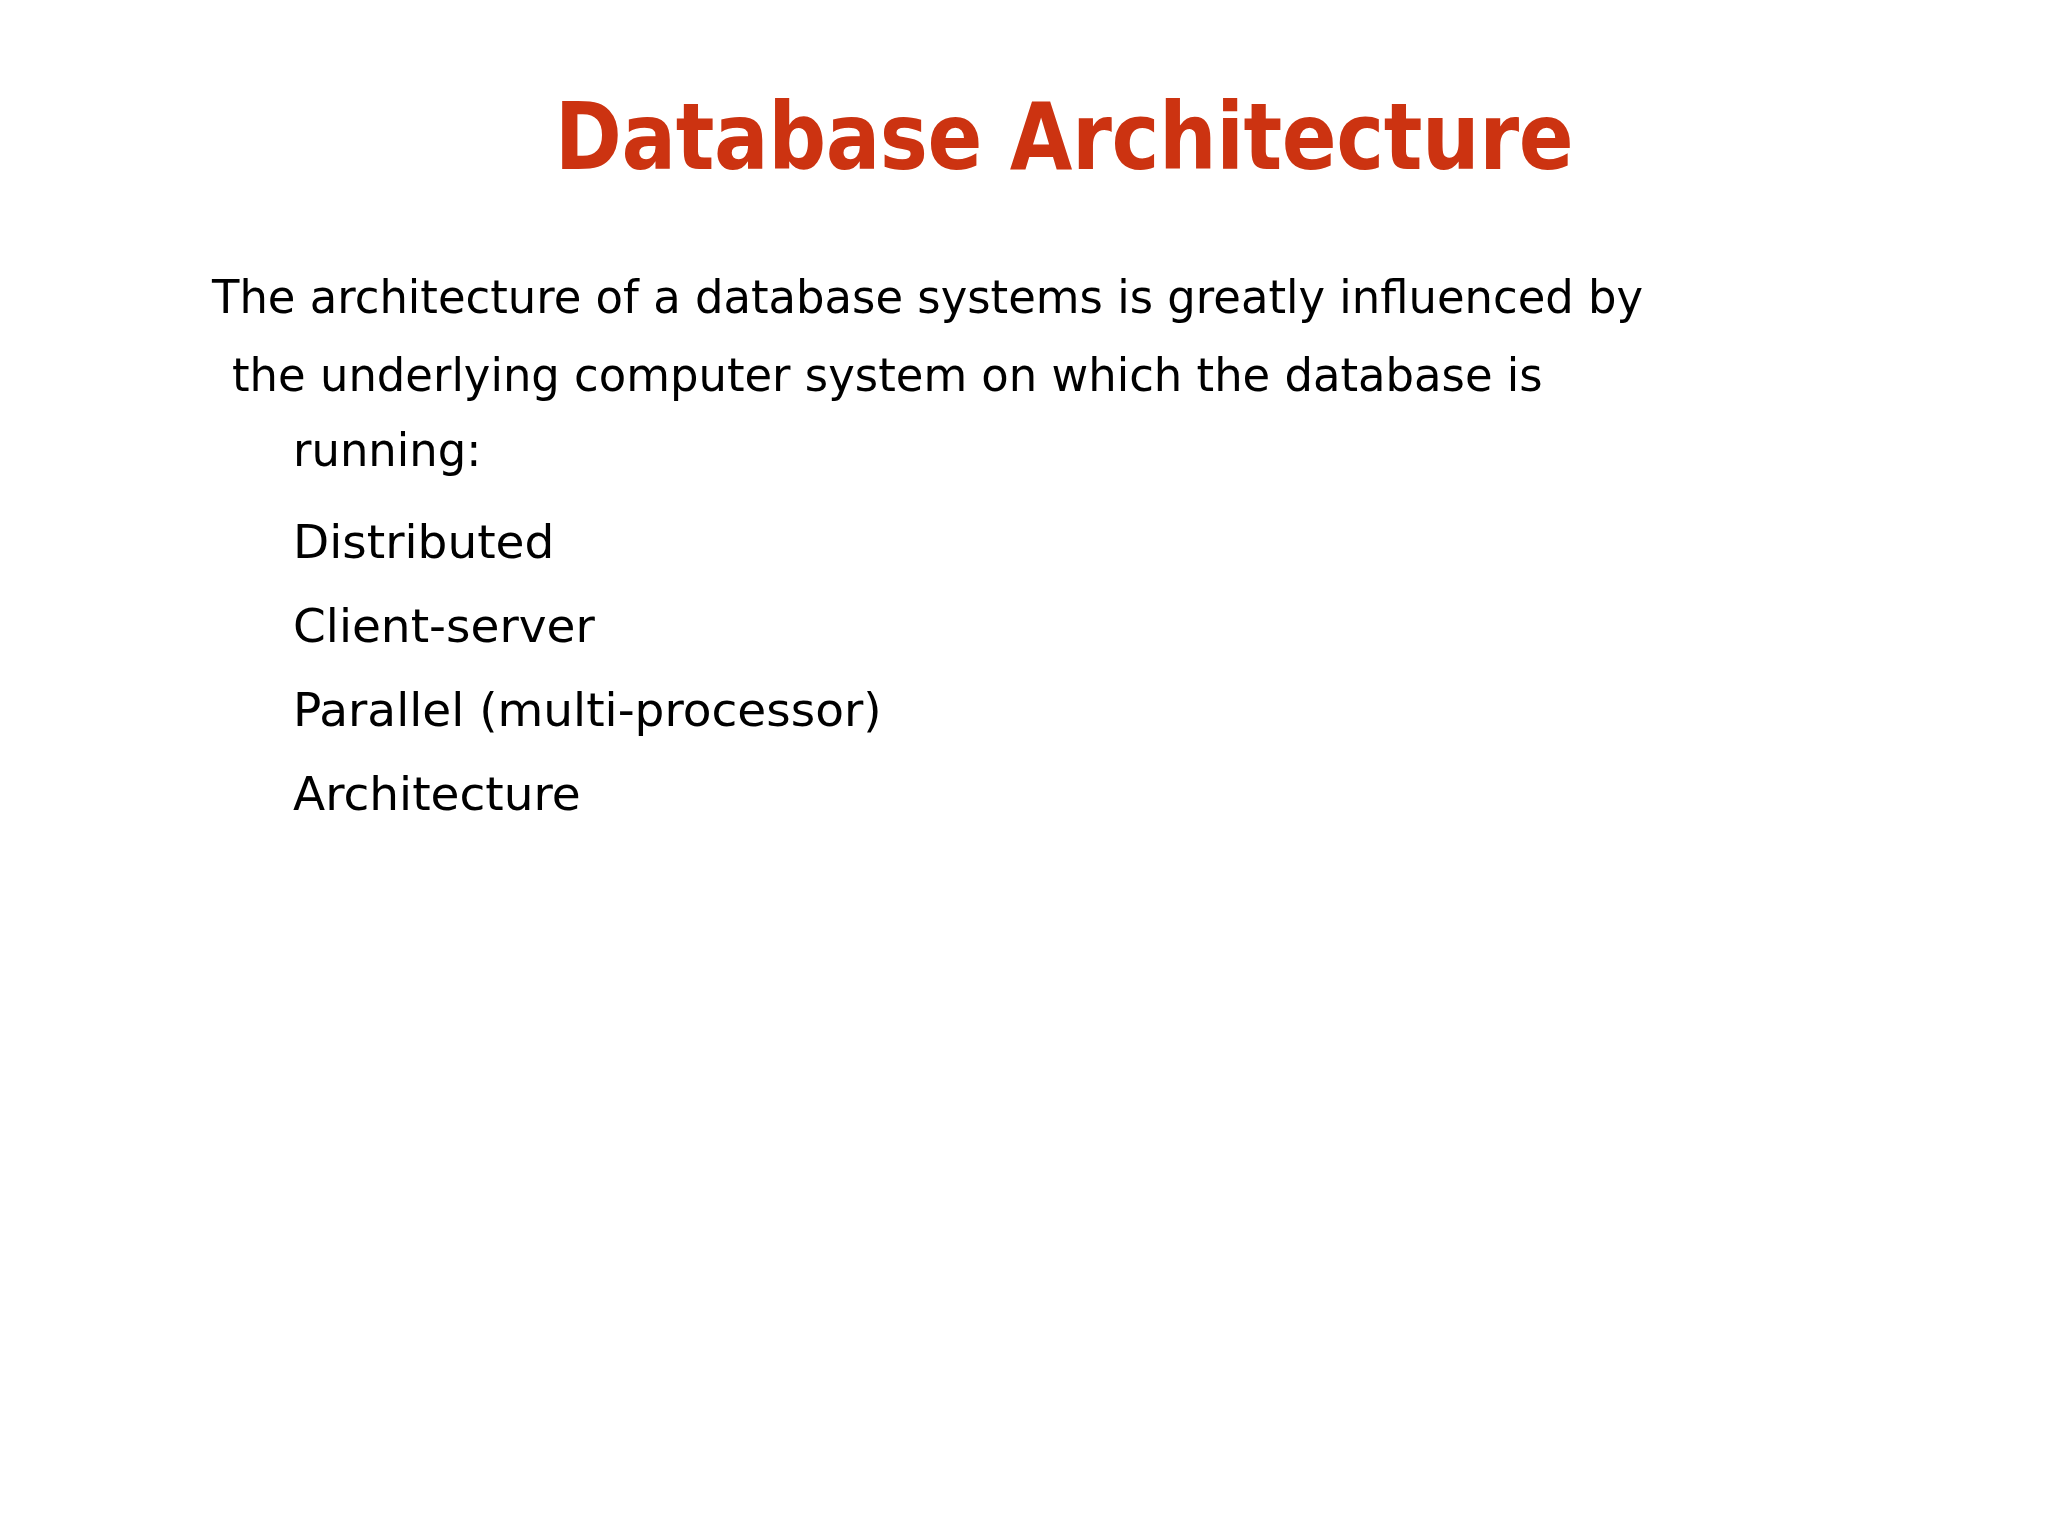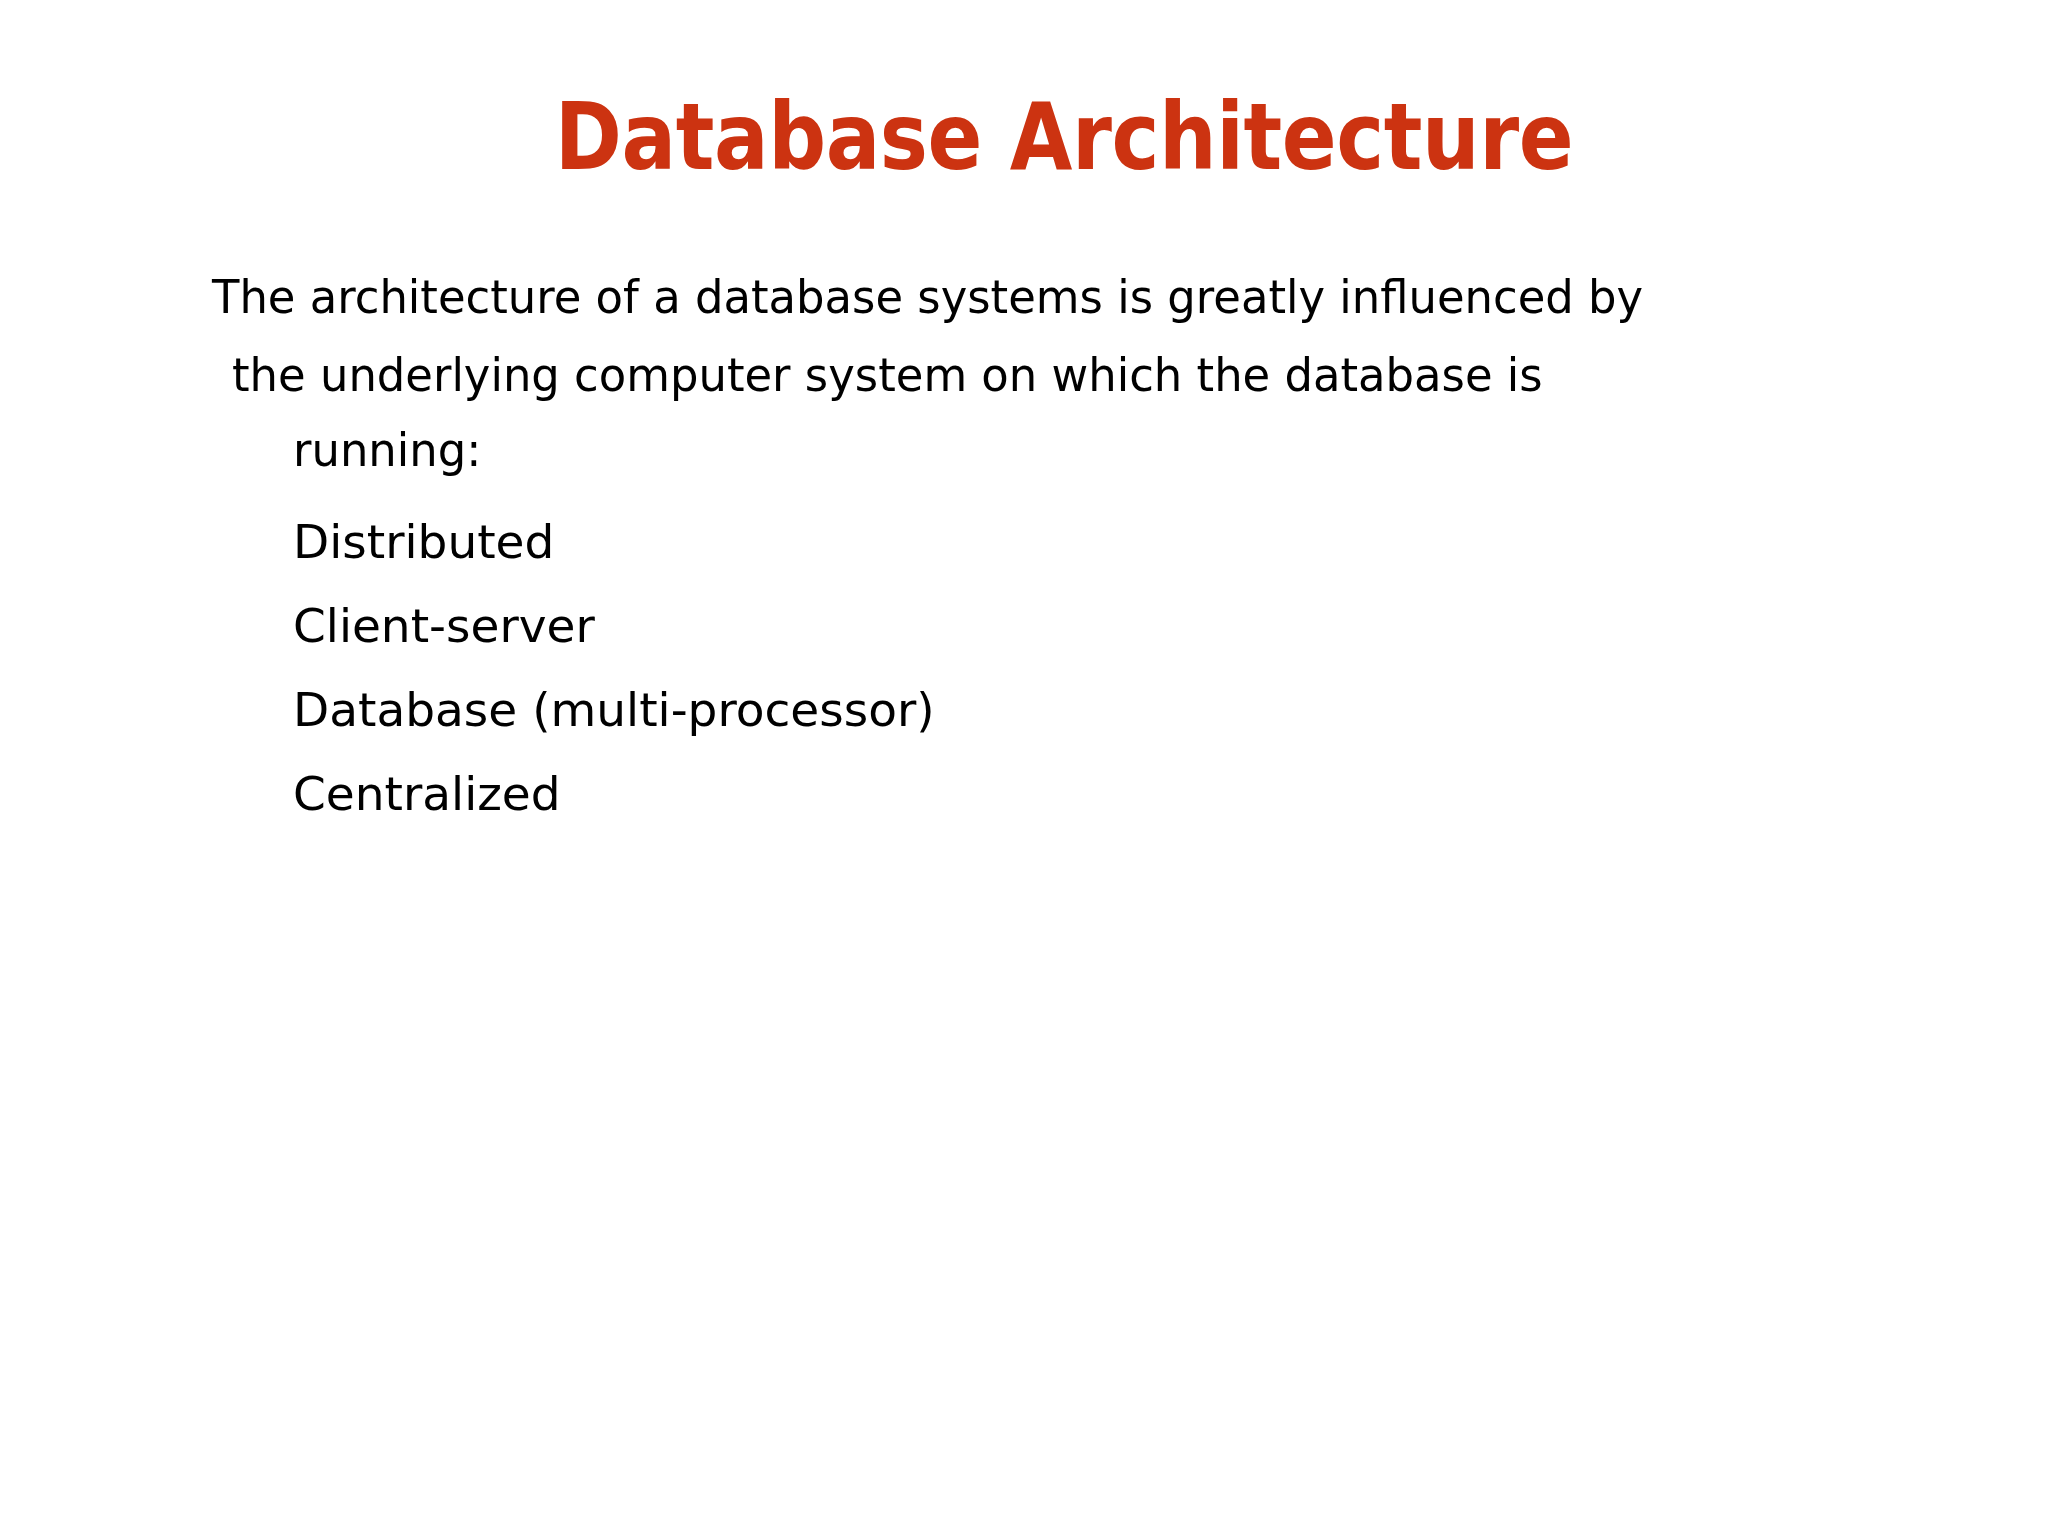--- a/index.html
+++ b/index.html
@@ -91,19 +91,19 @@
 
     <div class="para-line para-line-1">The architecture of a database systems is greatly influenced by</div>
 
     <div class="para-line para-line-2">the underlying computer system on which the database is</div>
 
     <div class="para-line para-line-3">running:</div>
 
     <ul class="arch-list">
       <li>Distributed</li>
       <li>Client-server</li>
-      <li>Database (multi-processor)</li>
-      <li>Centralized</li>
+      <li>Parallel (multi-processor)</li>
+      <li>Architecture</li>
     </ul>
 
   </div>
 
 </div>
 
 </body></html>

